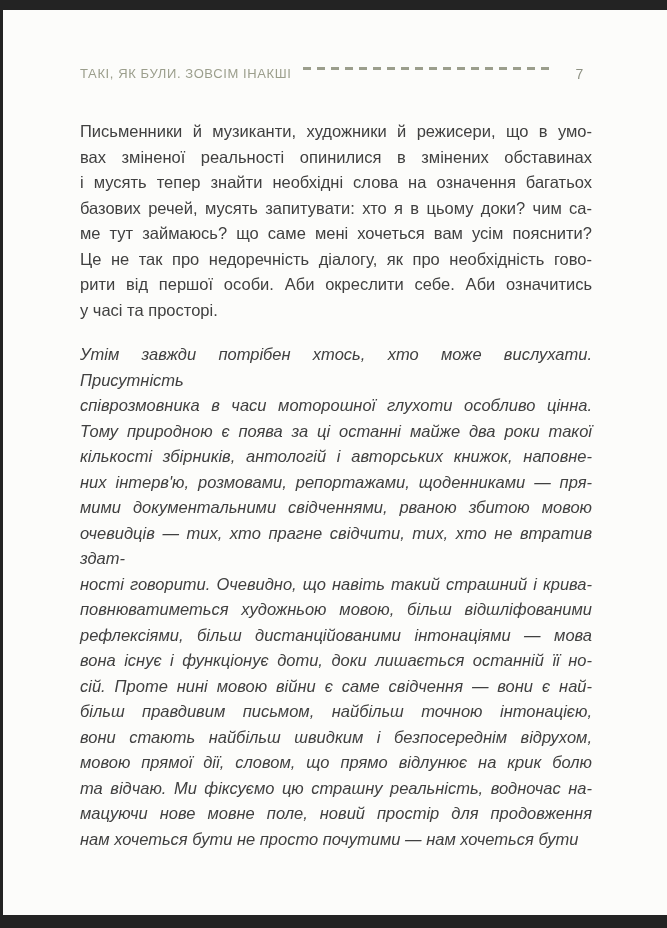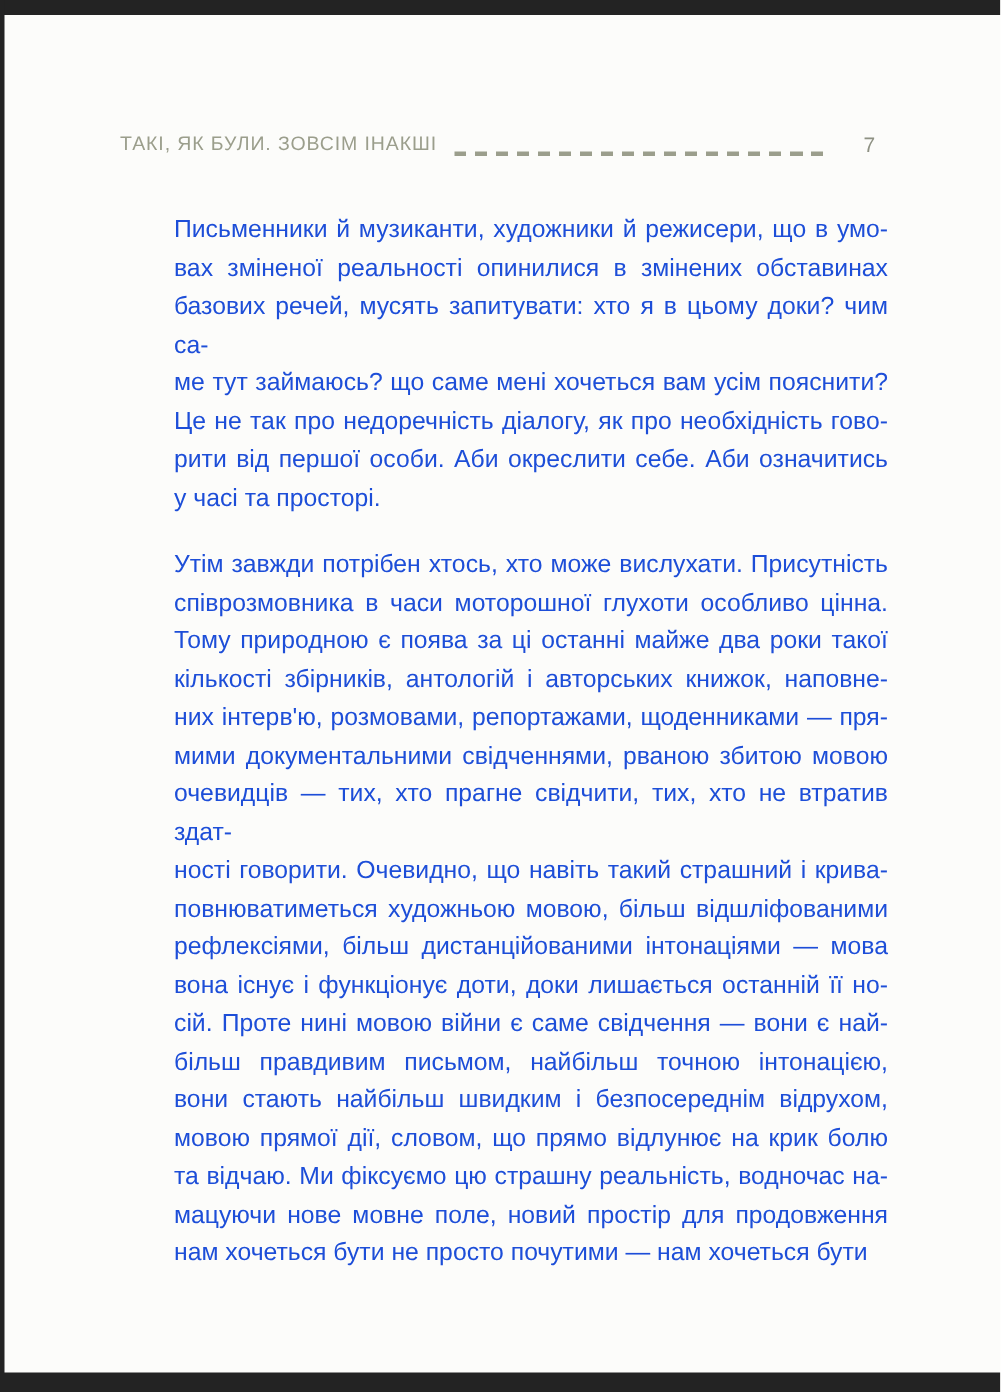--- a/index.html
+++ b/index.html
@@ -31,23 +31,23 @@
     width: 3px;
     background: #232323;
   }
   .page {
     position: absolute;
     left: 80px;
     top: 0;
     width: 512px;
   }
   .running-head {
-    margin-top: 88px;
+    margin-top: 66px;
     display: flex;
-    align-items: flex-end;
+    align-items: flex-start;
     color: #9b9e8c;
     font-size: 13px;
     line-height: 16px;
     letter-spacing: 0.6px;
   }
   .rh-title {
     white-space: nowrap;
     flex: 0 0 auto;
   }
   .rh-leader {
@@ -61,27 +61,26 @@
     );
   }
   .rh-page {
     flex: 0 0 auto;
     font-size: 14px;
     margin-right: 8px;
     color: #8e9183;
   }
   .body-text {
     margin-top: 37px;
-    color: #1d4ed8;
+    color: #404040;
     font-size: 16.5px;
     line-height: 25.5px;
-    margin-left: 36px;
   }
   .para { margin: 0; }
-  .para + .para { margin-top: 19px; }
+  .para + .para { margin-top: 19px; font-style: italic; }
   .text-line {
     text-align: justify;
     text-align-last: justify;
   }
   .text-line.last-line {
     text-align-last: left;
   }
 </style>
 </head>
 <body>
@@ -94,20 +93,21 @@
     <div class="running-head">
       <span class="rh-title">ТАКІ, ЯК БУЛИ. ЗОВСІМ ІНАКШІ</span>
       <span class="rh-leader"></span>
       <span class="rh-page">7</span>
     </div>
 
     <div class="body-text">
       <div class="para">
           <div class="text-line">Письменники й музиканти, художники й режисери, що в умо-</div>
           <div class="text-line">вах зміненої реальності опинилися в змінених обставинах</div>
+          <div class="text-line">і мусять тепер знайти необхідні слова на означення багатьох</div>
           <div class="text-line">базових речей, мусять запитувати: хто я в цьому доки? чим са-</div>
           <div class="text-line">ме тут займаюсь? що саме мені хочеться вам усім пояснити?</div>
           <div class="text-line">Це не так про недоречність діалогу, як про необхідність гово-</div>
           <div class="text-line">рити від першої особи. Аби окреслити себе. Аби означитись</div>
           <div class="text-line last-line">у часі та просторі.</div>
         </div>
       <div class="para">
           <div class="text-line">Утім завжди потрібен хтось, хто може вислухати. Присутність</div>
           <div class="text-line">співрозмовника в часи моторошної глухоти особливо цінна.</div>
           <div class="text-line">Тому природною є поява за ці останні майже два роки такої</div>

